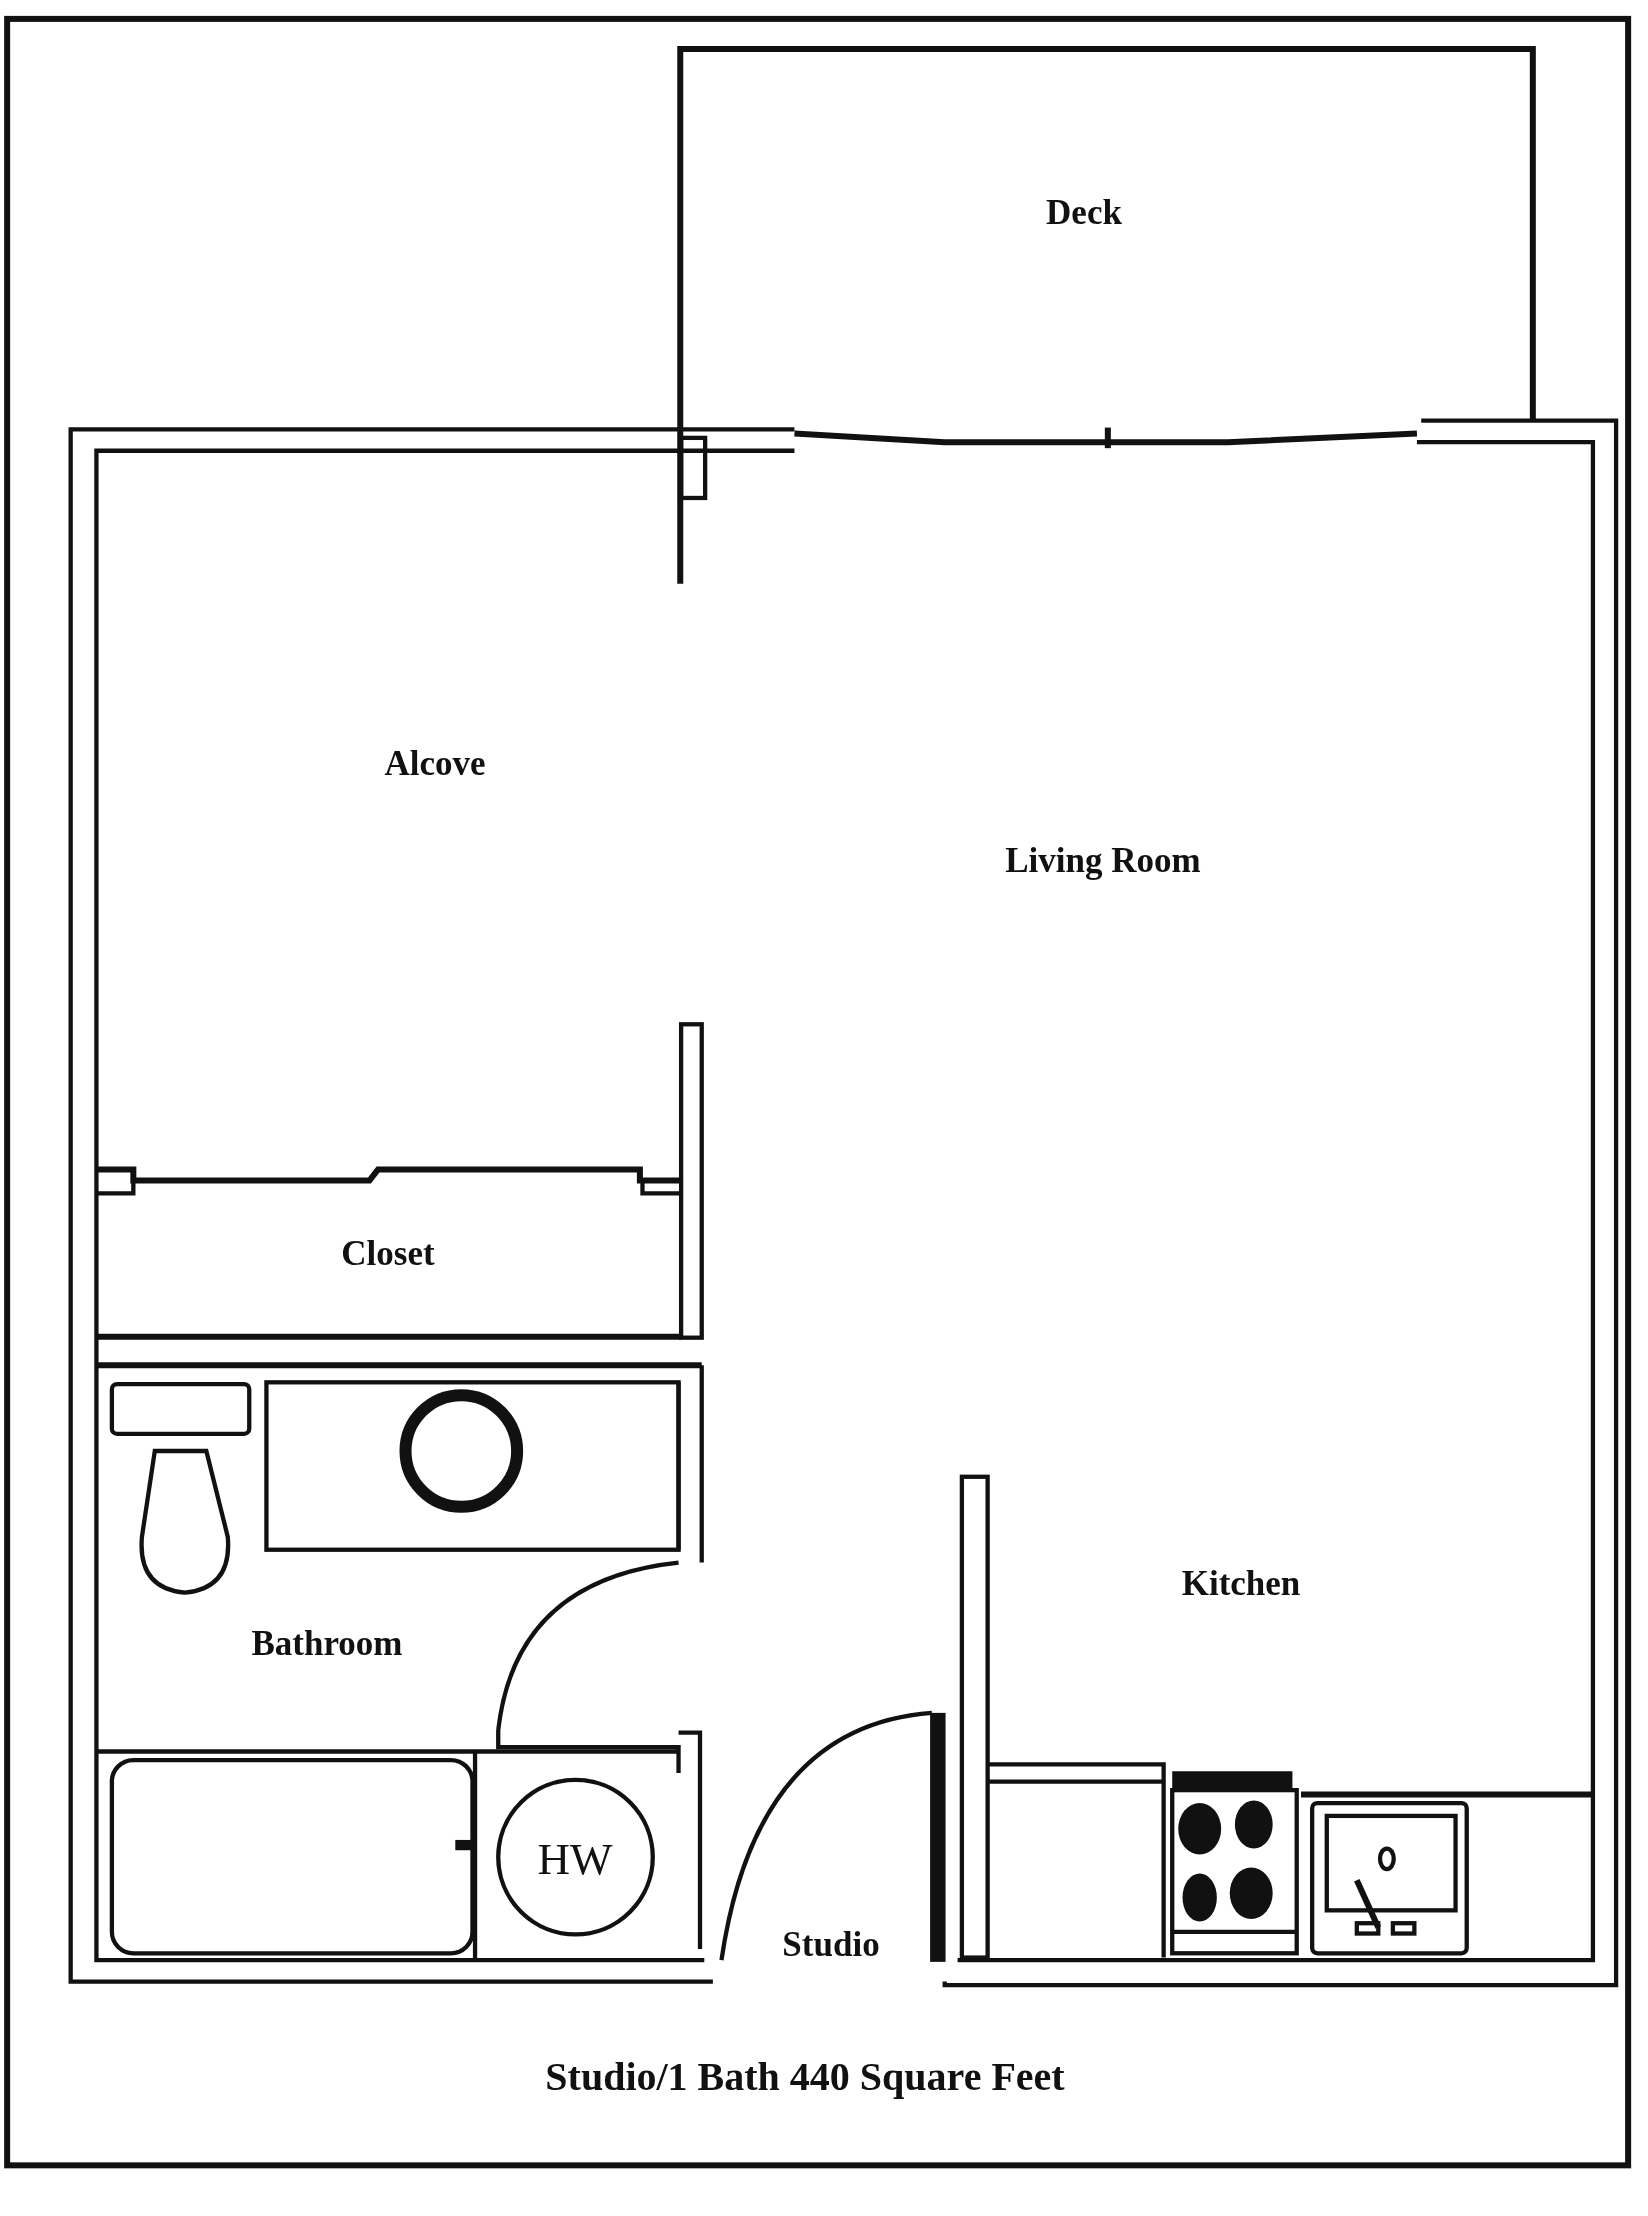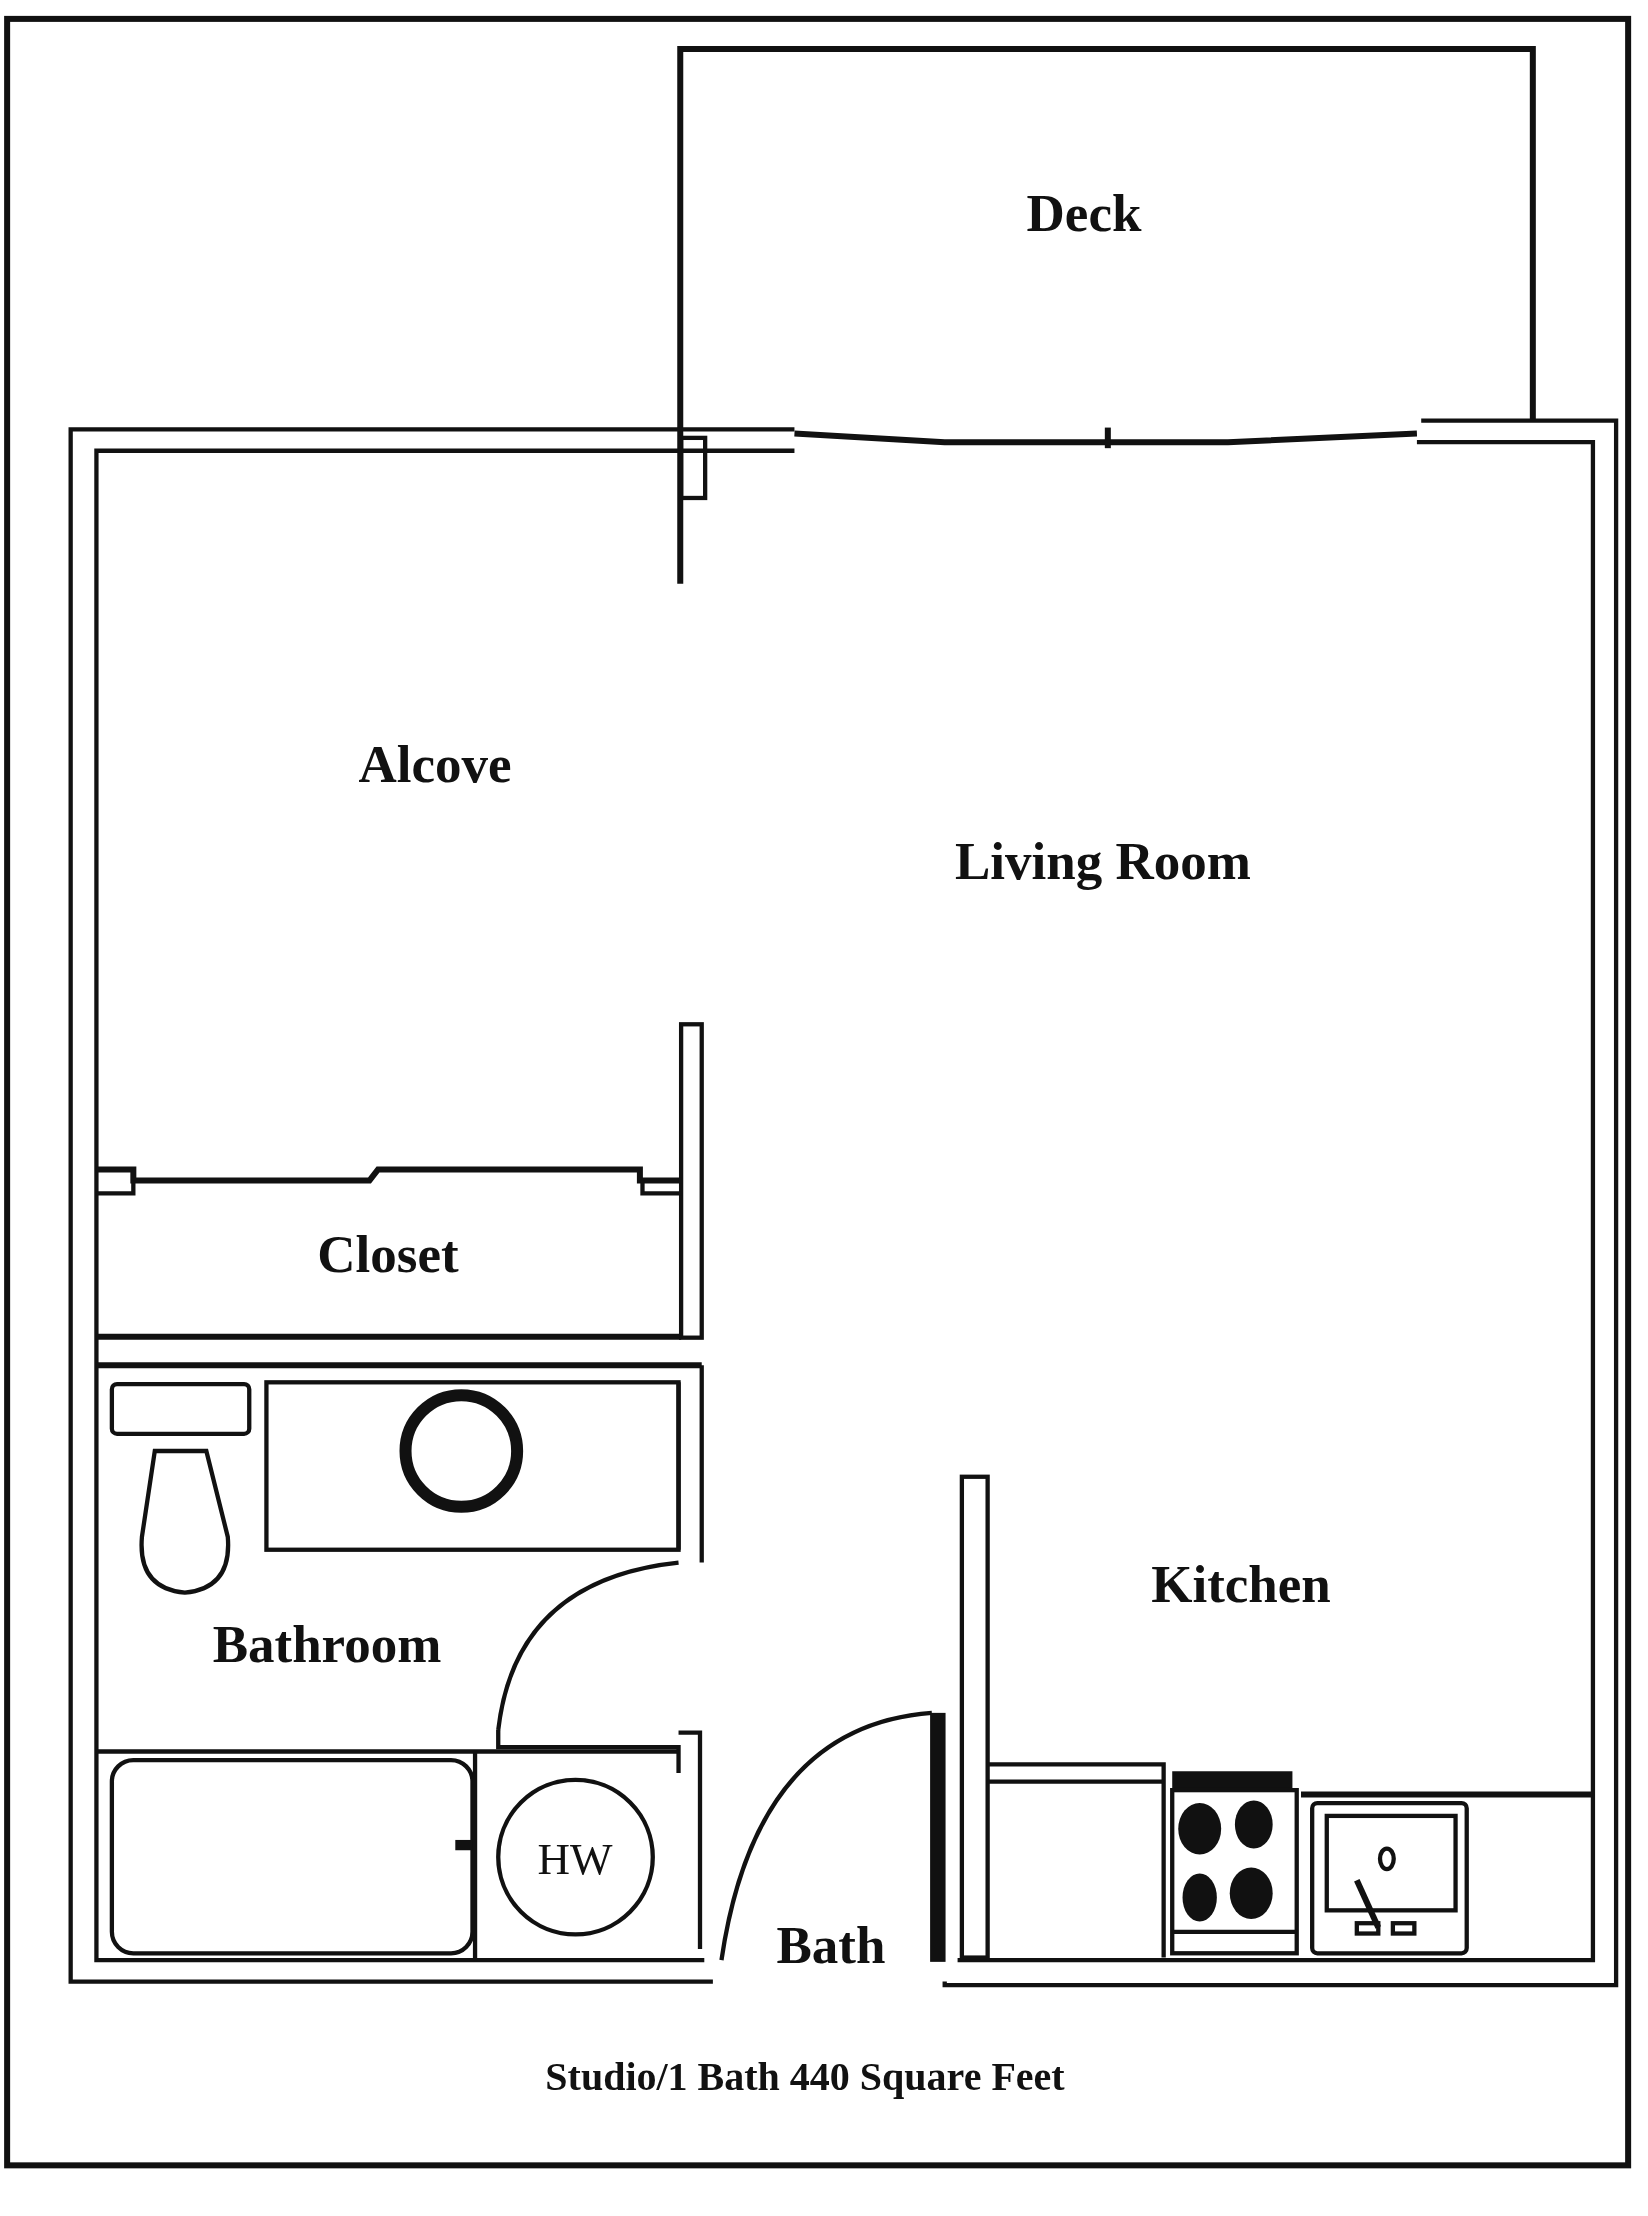--- a/index.html
+++ b/index.html
@@ -2,21 +2,21 @@
 <html style="font-size:13.7px"><head>
 <meta charset="utf-8">
 <style>
   html, body { margin: 0; padding: 0; background: #ffffff; }
   body { width: 1649px; height: 2216px; position: relative; overflow: hidden; }
   svg { position: absolute; left: 0; top: 0; }
   .wall { fill: none; stroke: #111111; stroke-width: 7; }
   .thin { fill: none; stroke: #111111; stroke-width: 5; }
   .fill-dark { fill: #111111; }
   .lbl { position: absolute; font-family: "Liberation Serif", "DejaVu Serif", serif; font-weight: bold; color: #111111; white-space: nowrap; transform: translate(-50%, -50%); }
-  .room { font-size: 53px; }
+  .room { font-size: 35px; }
   .caption { font-size: 40px; }
   .hw { font-size: 45px; font-weight: normal; }
 </style>
 </head>
 <body>
 
 <svg width="1649" height="2216" viewBox="0 0 1920 2581">
 
   <rect x="8" y="22" width="1888" height="2500" class="wall"></rect>
 
@@ -95,16 +95,16 @@
     <rect x="1622" y="2240" width="25" height="12" class="thin"></rect>
   </g>
 </svg>
 
 <div class="lbl room" style="left:1084px; top:213px;">Deck</div>
 <div class="lbl room" style="left:395px; top:764px;margin-left:40px;">Alcove</div>
 <div class="lbl room" style="left:1103px; top:861px;">Living Room</div>
 <div class="lbl room" style="left:388px; top:1254px;">Closet</div>
 <div class="lbl room" style="left:299px; top:1644px;margin-left:28px;">Bathroom</div>
 <div class="lbl room" style="left:1241px; top:1584px;">Kitchen</div>
-<div class="lbl room" style="left:831px; top:1945px;">Bath</div>
+<div class="lbl room" style="left:831px; top:1945px;">Studio</div>
 <div class="lbl hw" style="left:575px; top:1859px;">HW</div>
 <div class="lbl caption" style="left:805px; top:2076px;">Studio/1 Bath 440 Square Feet</div>
 
 
 </body></html>

